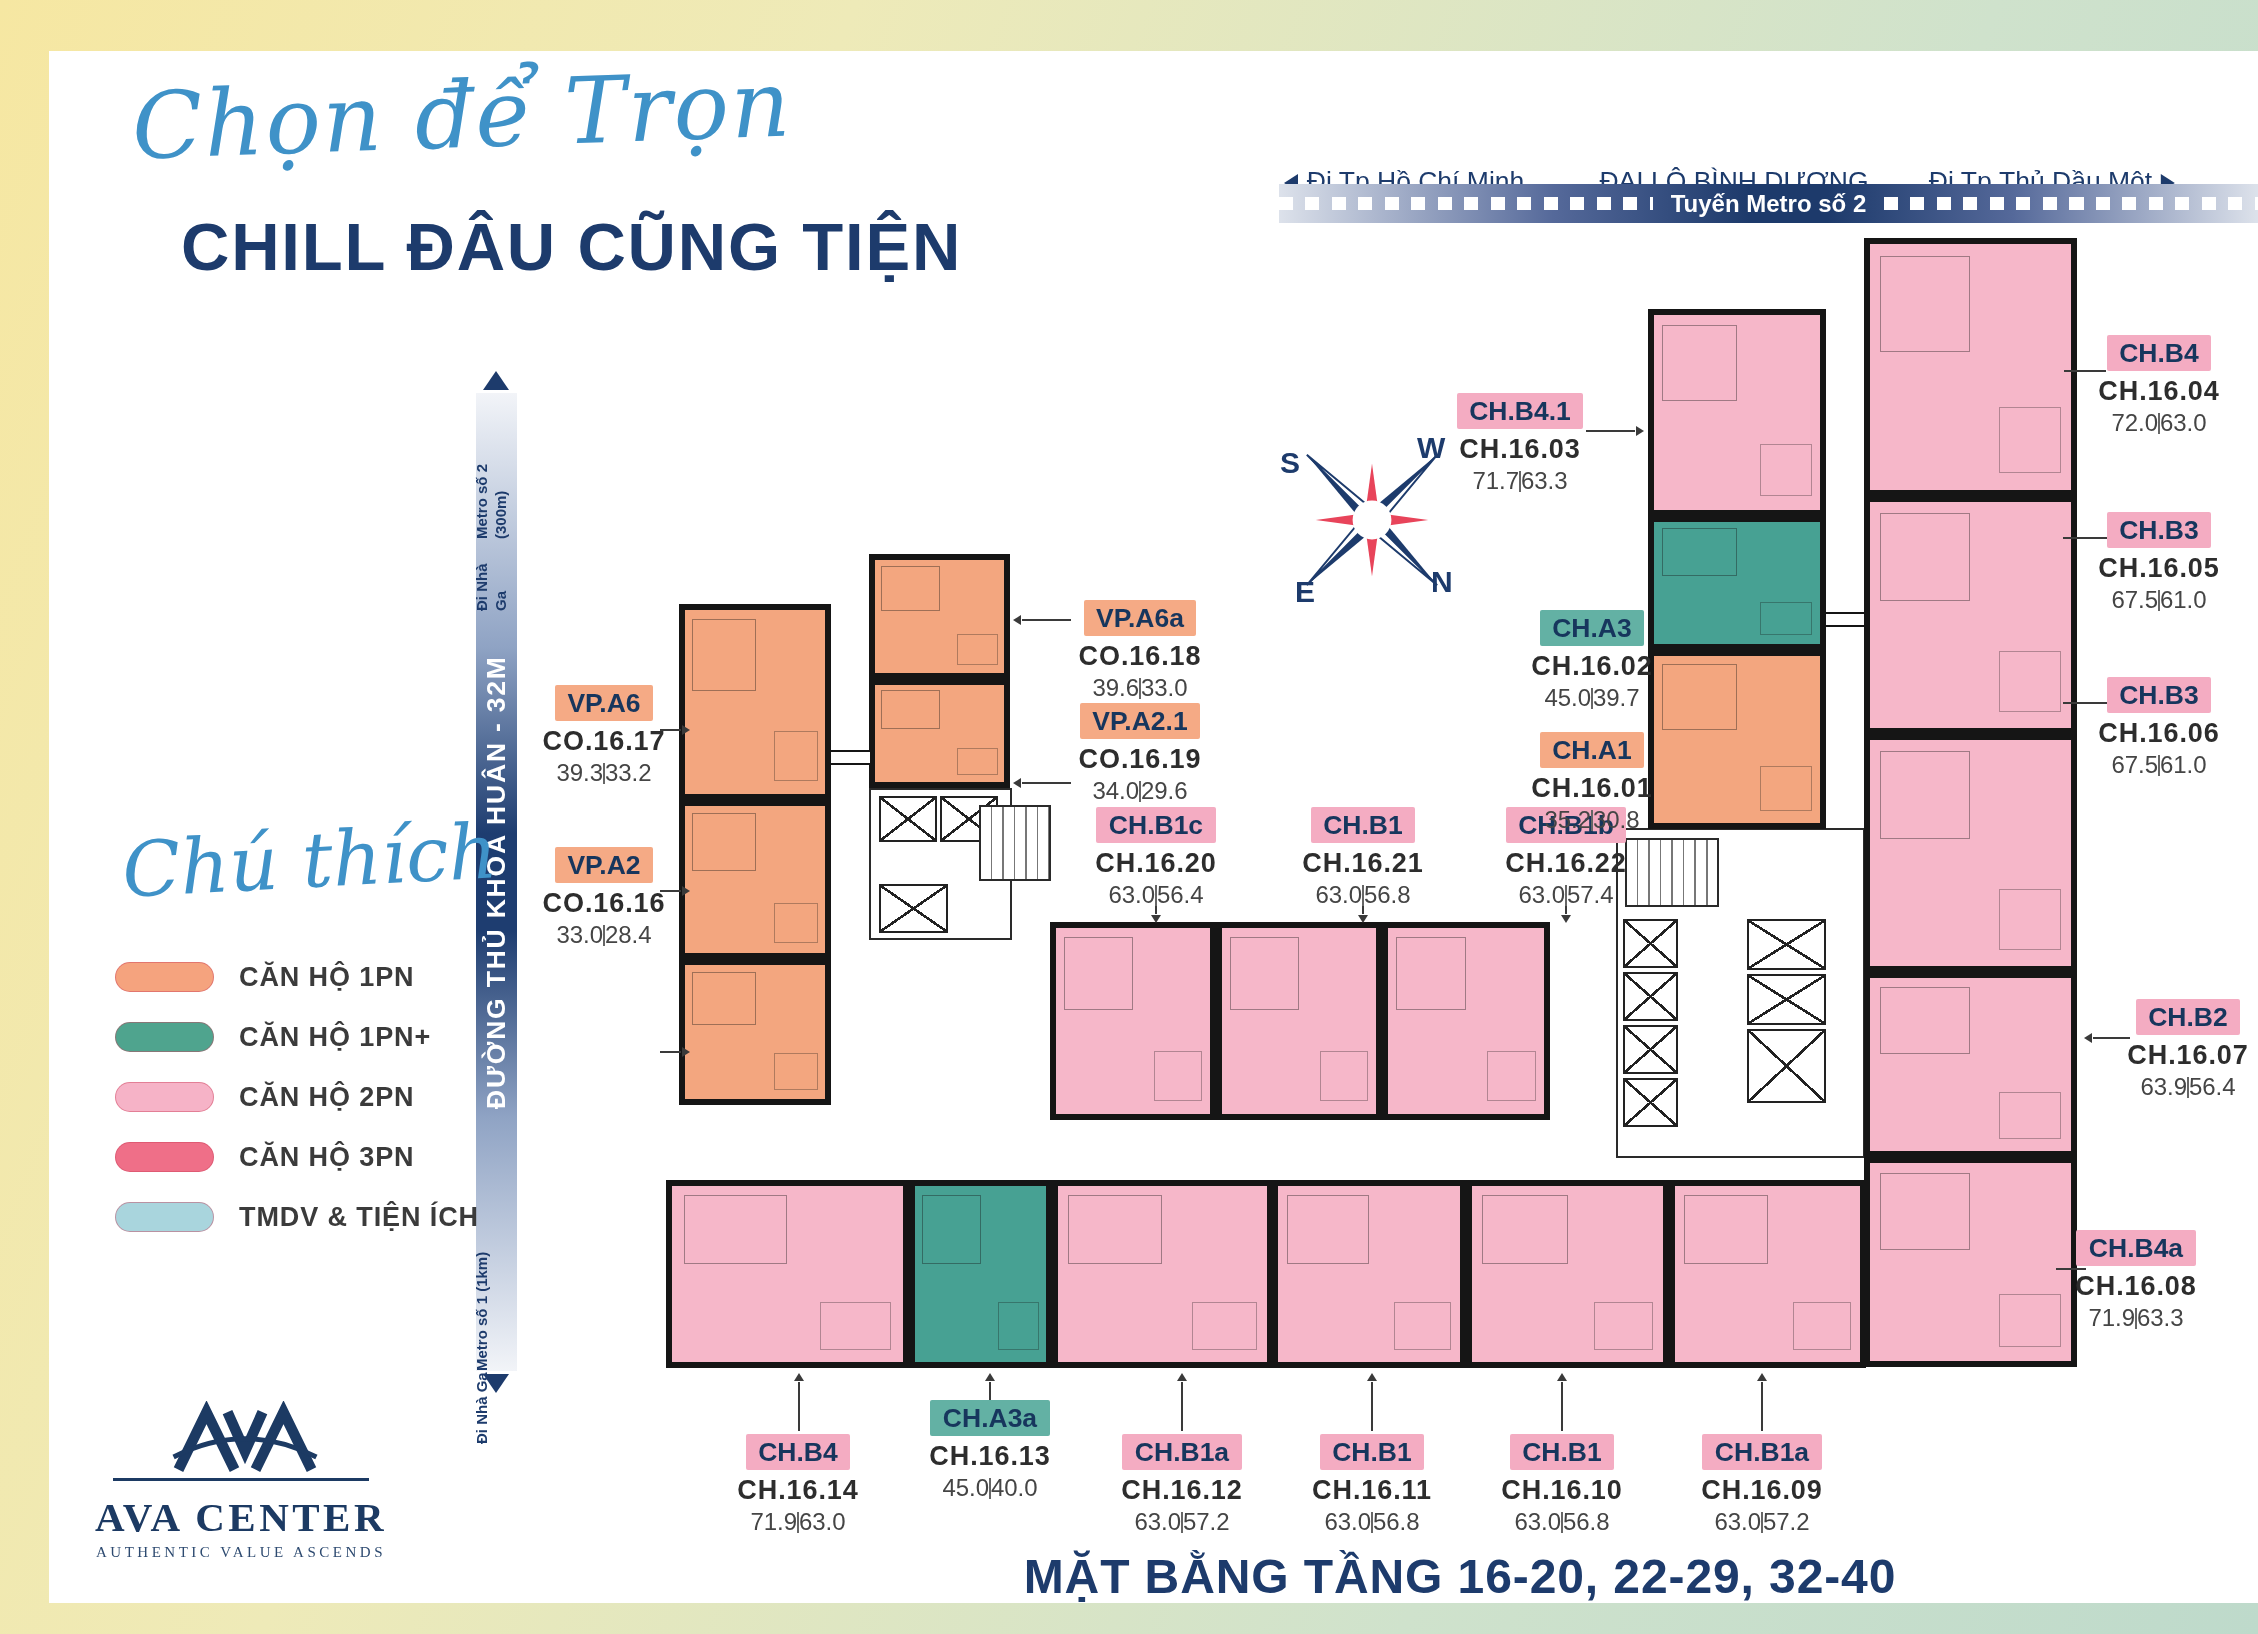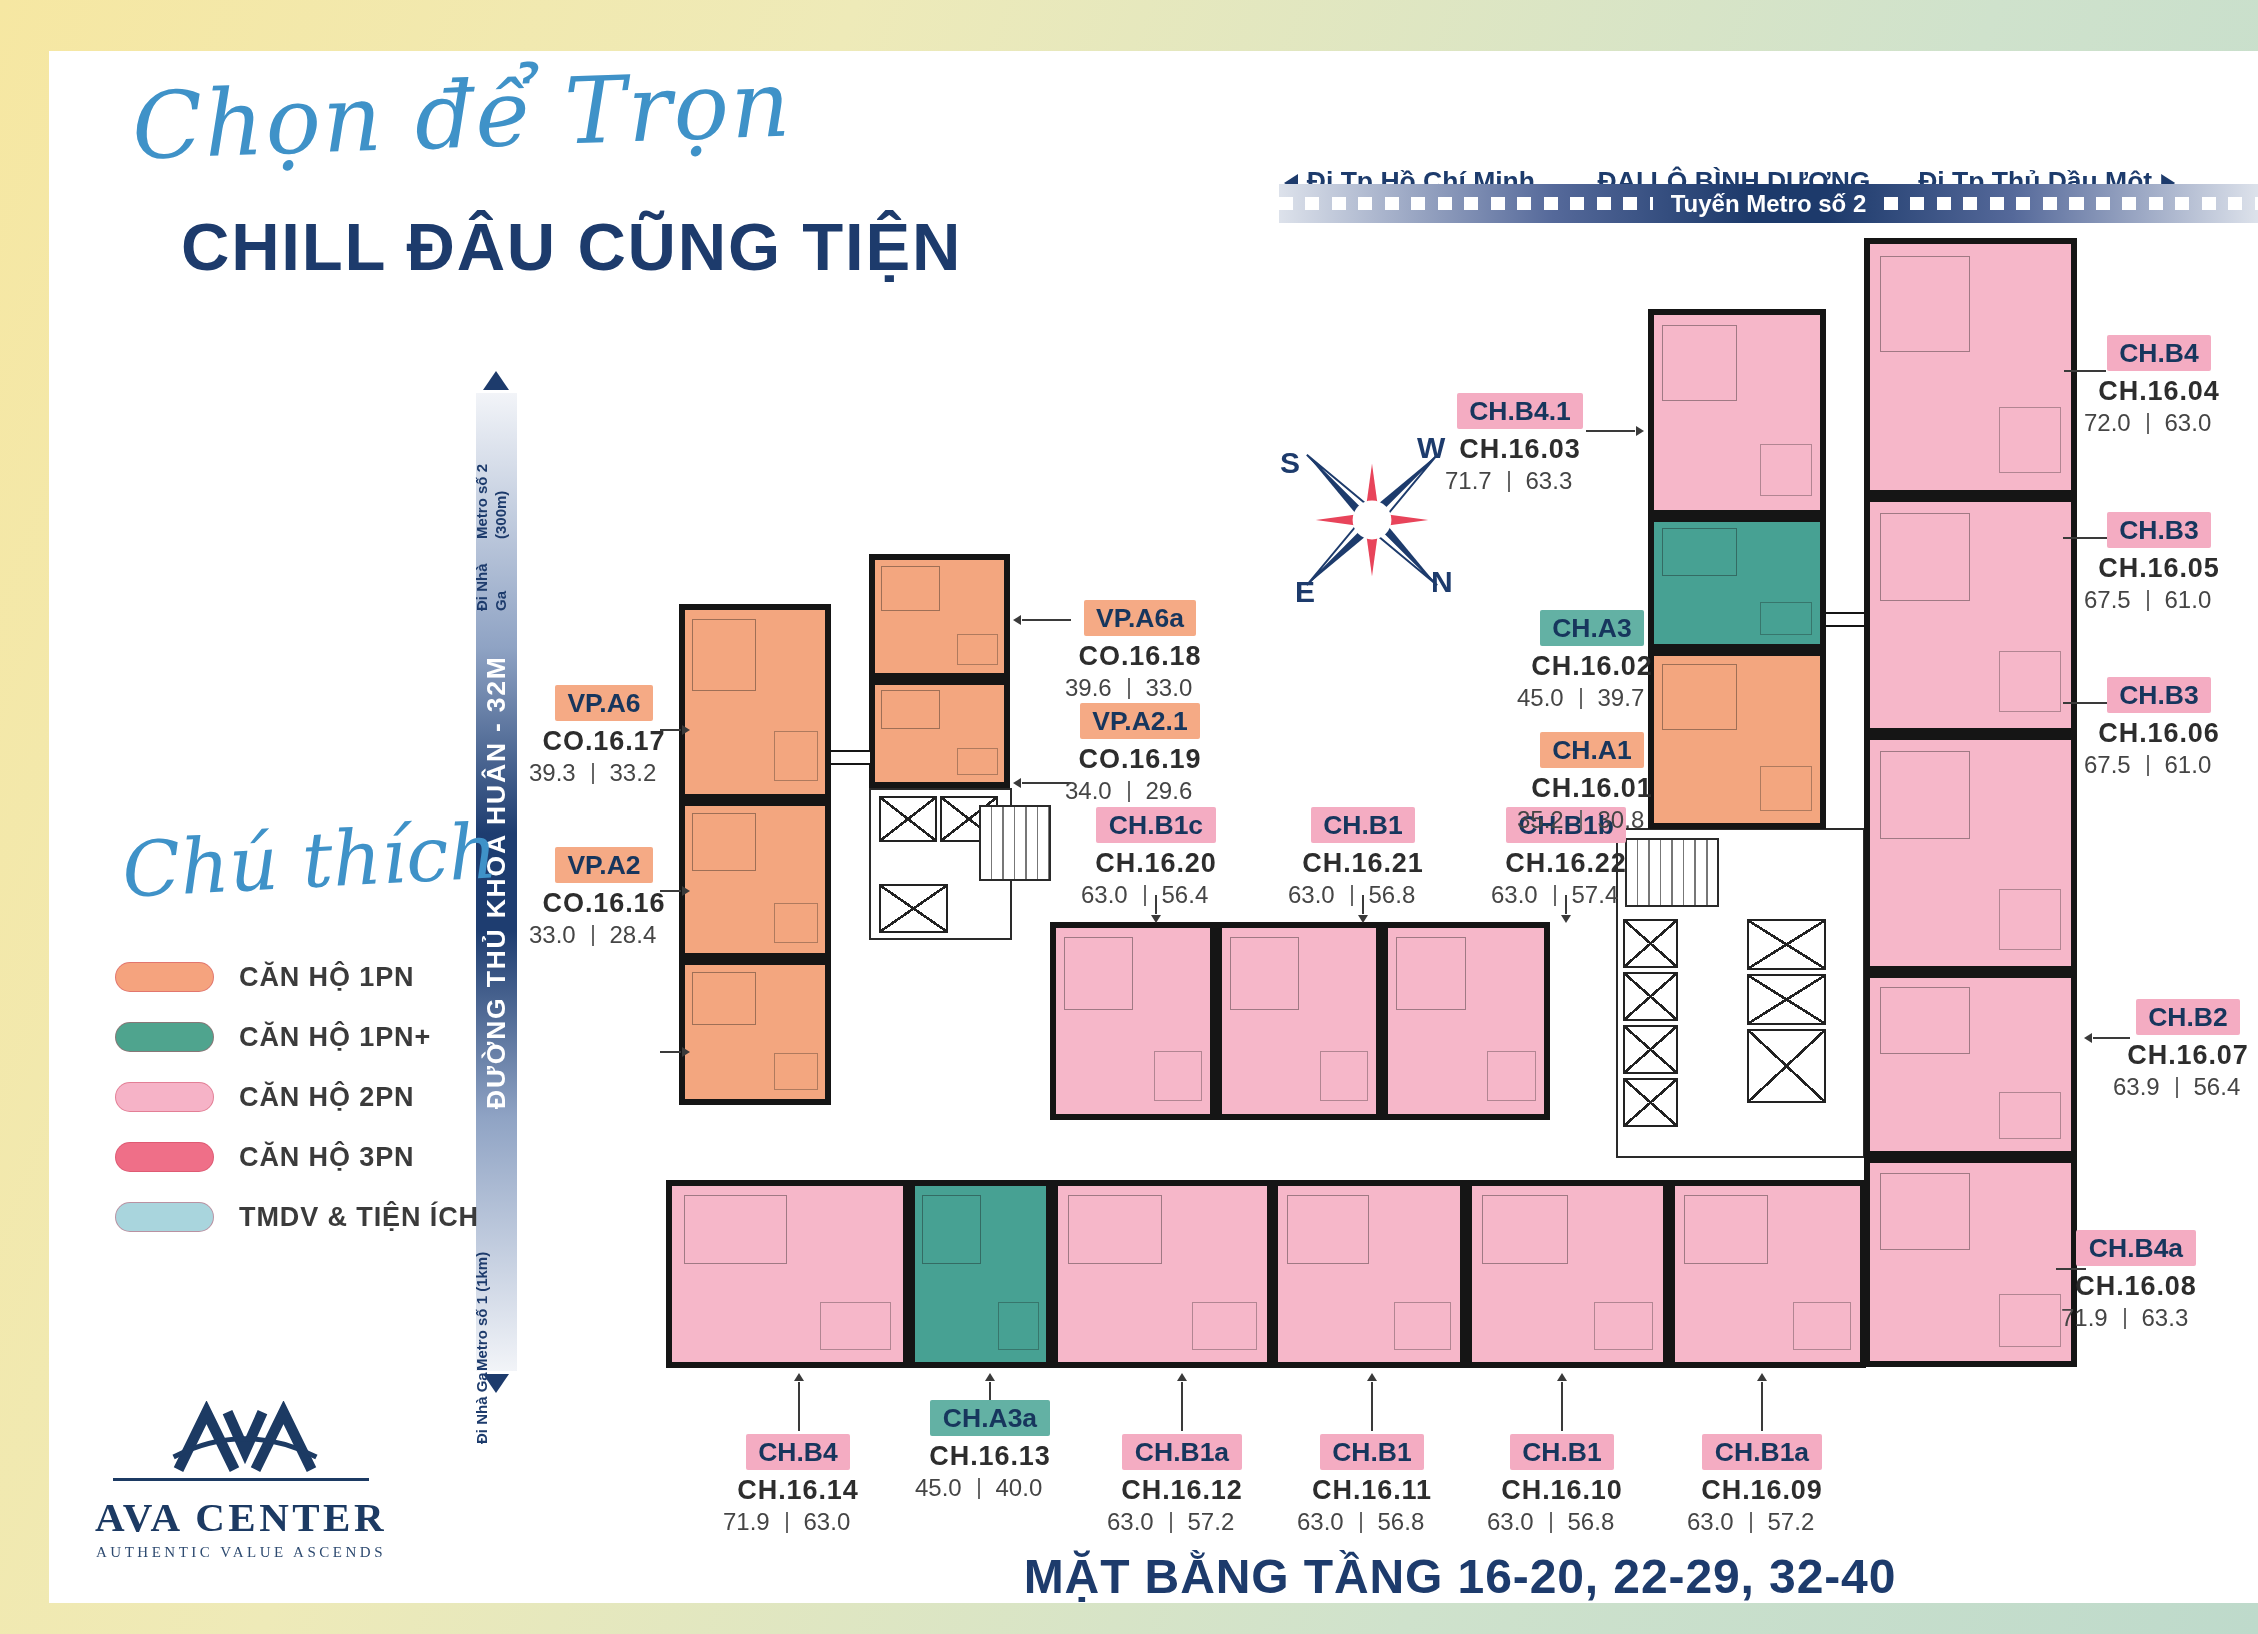--- a/index.html
+++ b/index.html
@@ -8,21 +8,21 @@
     background:linear-gradient(110deg,#f6e7a2 0%,#eeeab8 30%,#cfe2cc 70%,#bedacb 100%);}
   .panel{position:absolute;left:49px;top:51px;right:0;bottom:32px;background:#ffffff;}
 
   
   .script-title{position:absolute;left:132px;top:62px;font-family:"DejaVu Serif",serif;
     font-style:italic;font-size:92px;color:#3f92c8;transform:rotate(-2deg);letter-spacing:1.8px;}
   .main-title{position:absolute;left:181px;top:208px;font-size:67px;font-weight:800;
     color:#1d3b6c;letter-spacing:1.8px;}
 
   
-  .road-top-label{position:absolute;top:166px;font-size:26.5px;font-weight:bold;color:#1d3b6c;white-space:nowrap;}
+  .road-top-label{position:absolute;top:166px;font-size:26.5px;font-weight:normal;color:#1d3b6c;white-space:nowrap;}
   .tri-l{display:inline-block;width:0;height:0;border-top:9.7px solid transparent;border-bottom:9.7px solid transparent;
     border-right:14px solid #1d3b6c;margin-right:8.8px;vertical-align:-1.8px;}
   .tri-r{display:inline-block;width:0;height:0;border-top:9.7px solid transparent;border-bottom:9.7px solid transparent;
     border-left:14px solid #1d3b6c;margin-left:8.8px;vertical-align:-1.8px;}
   .metro-bar{position:absolute;left:1279px;top:184px;width:979px;height:39px;
     background:linear-gradient(90deg,#dde2eb 0%,#55699a 28%,#1d3a6b 48%,#1d3a6b 56%,#55699a 75%,#dde2eb 100%);
     display:flex;align-items:center;}
   .dash-seg{flex:1;height:12.4px;background:repeating-linear-gradient(90deg,#ffffff 0 14px,transparent 14px 26.5px);}
   .metro-text{font-size:24px;font-weight:bold;color:#ffffff;margin:0 17.6px;white-space:nowrap;}
 
@@ -69,21 +69,21 @@
       linear-gradient(to bottom right,transparent calc(50% - 1.3px),#222 calc(50% - 1.3px) calc(50% + 1.3px),transparent calc(50% + 1.3px));}
   .stairs{position:absolute;border:2.6px solid #2a2a2a;box-sizing:border-box;
     background:repeating-linear-gradient(90deg,#ffffff 0 9.7px,#777 9.7px 11.5px);}
   .bridge{position:absolute;height:10.6px;border-top:2.6px solid #151515;border-bottom:2.6px solid #151515;background:#fff;}
 
   
   .callout{position:absolute;width:150px;text-align:center;}
   .tagc{display:inline-block;padding:2.6px 12.4px;font-size:26.5px;font-weight:bold;color:#17365d;border-radius:2px;}
   .tagc.o{background:#F5AA85;} .tagc.p{background:#F4ACC2;} .tagc.t{background:#63B1A4;}
   .codec{margin-top:4.4px;font-size:27px;font-weight:bold;color:#2d2d2d;letter-spacing:0.9px;white-space:nowrap;}
-  .areac{margin-top:2.6px;font-size:24px;color:#454545;display:flex;align-items:center;justify-content:flex-start;gap:16px;}
+  .areac{margin-top:2.6px;font-size:24px;color:#454545;display:flex;align-items:center;justify-content:center;gap:0;}
   .areac .bar{width:1.8px;height:21px;background:#666666;}
 
   
   .conn{position:absolute;background:#3a3a3a;}
   .conn.h{height:1.8px;} .conn.v{width:1.8px;}
   .conn.right::after{content:"";position:absolute;right:-8.8px;top:-4.4px;border-left:8.8px solid #3a3a3a;
     border-top:5.3px solid transparent;border-bottom:5.3px solid transparent;}
   .conn.left::after{content:"";position:absolute;left:-8.8px;top:-4.4px;border-right:8.8px solid #3a3a3a;
     border-top:5.3px solid transparent;border-bottom:5.3px solid transparent;}
   .conn.down::after{content:"";position:absolute;bottom:-8.8px;left:-4.4px;border-top:8.8px solid #3a3a3a;

